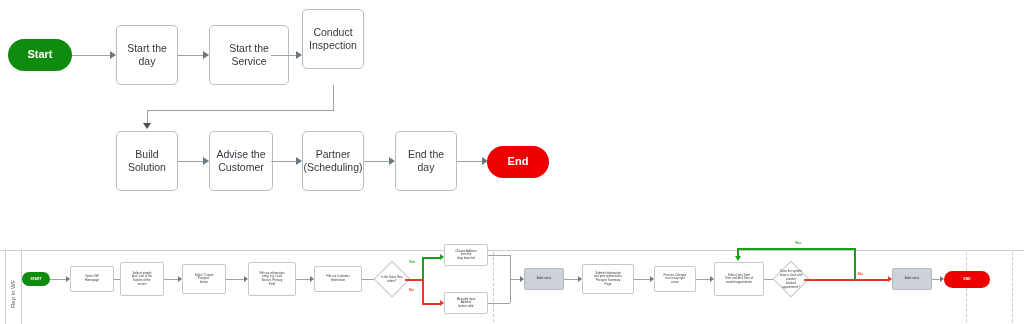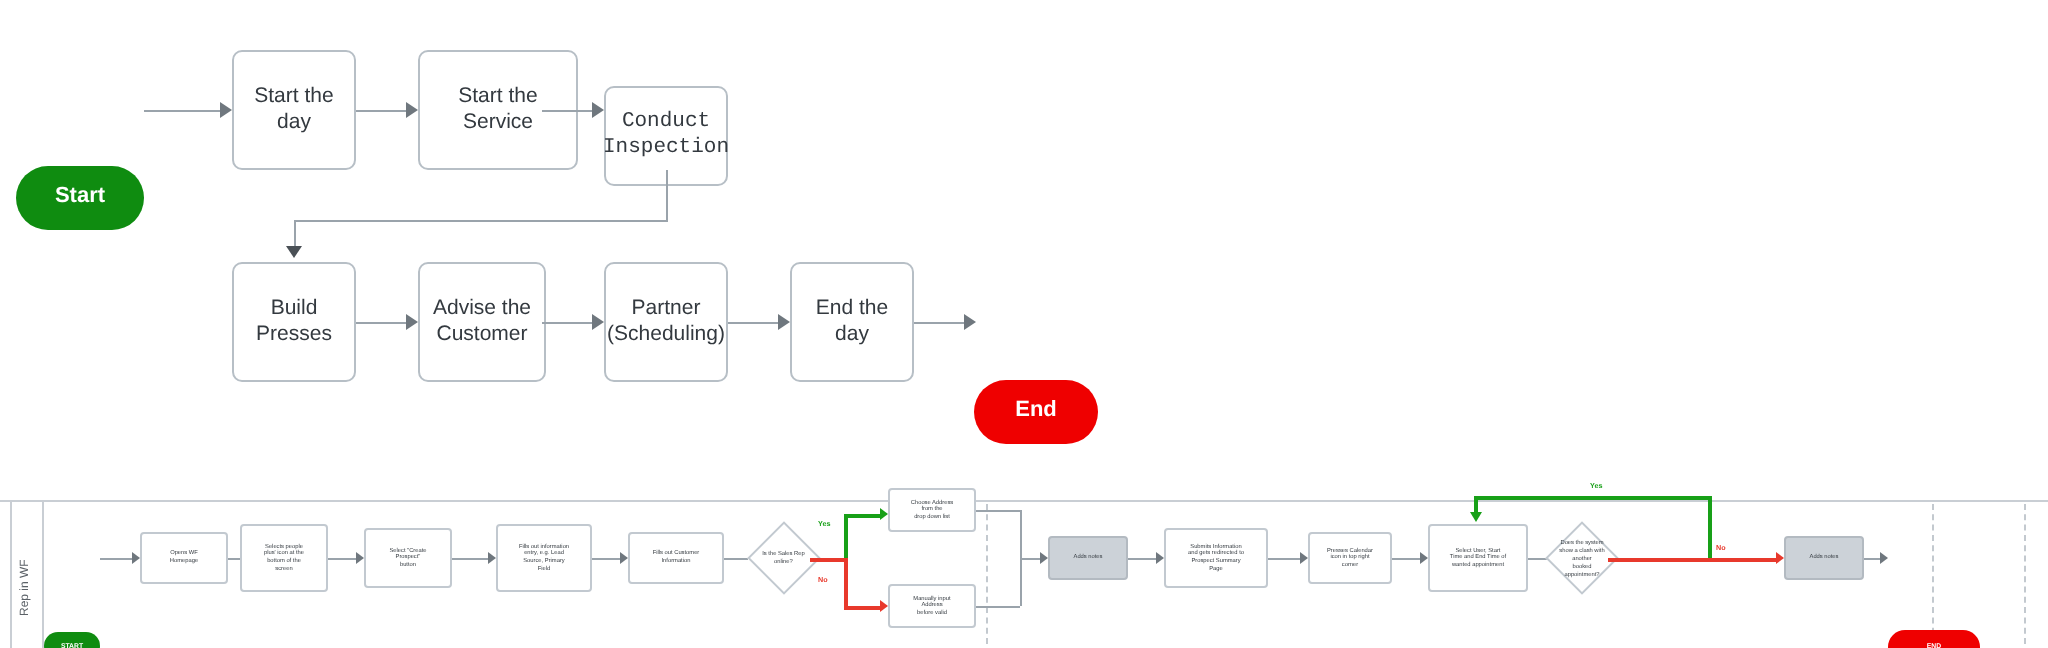--- a/index.html
+++ b/index.html
@@ -17,21 +17,21 @@
     text-align:center;line-height:1.25;
     background:#ffffff;border:1px solid #b7bfc6;border-radius:5px;
     color:#33393f;
   }
   .node .lbl{display:block;padding:1px 3px;text-align:center;}
 
   .pill{
     position:absolute;box-sizing:border-box;
     display:flex;align-items:center;justify-content:center;
     border-radius:999px;color:#ffffff;font-weight:bold;
-    text-align:center;line-height:1.2;border:none;margin-top:44px;
+    text-align:center;line-height:1.2;border:none;
   }
   .pill.start{background:#0f8c10;}
   .pill.end{background:#ef0000;}
 
   .diamond{
     position:absolute;box-sizing:border-box;
     background:#ffffff;border:1px solid #b7bfc6;
     display:flex;align-items:center;justify-content:center;
     text-align:center;color:#33393f;
   }
@@ -99,32 +99,32 @@
     <div class="arw r" style="left:203px;top:51px;"></div>
 
     <div class="node" style="left:209px;top:25px;width:80px;height:60px;">
       <span class="lbl" style="white-space:pre-line;">Start the
 Service</span>
     </div>
 
     <div class="ln h" style="left:271px;top:55px;width:25px;"></div>
     <div class="arw r" style="left:296px;top:51px;"></div>
 
-    <div class="node" style="left:302px;top:43px;width:62px;height:50px;font-family:Liberation Mono, monospace;">
+    <div class="node" style="left:302px;top:9px;width:62px;height:60px;">
       <span class="lbl" style="white-space:pre-line;">Conduct
 Inspection</span>
     </div>
 
     <div class="ln v" style="left:333px;top:85px;height:26px;"></div>
     <div class="ln h" style="left:147px;top:110px;width:186px;"></div>
     <div class="ln v" style="left:147px;top:110px;height:15px;"></div>
     <div class="arw d" style="left:143px;top:123px;"></div>
 
     <div class="node" style="left:116px;top:131px;width:62px;height:60px;">
-      <span class="lbl" style="white-space:pre-line;">Build Presses</span>
+      <span class="lbl" style="white-space:pre-line;">Build Solution</span>
     </div>
 
     <div class="ln h" style="left:178px;top:161px;width:25px;"></div>
     <div class="arw r" style="left:203px;top:157px;"></div>
 
     <div class="node" style="left:209px;top:131px;width:64px;height:60px;">
       <span class="lbl" style="white-space:pre-line;">Advise the
 Customer</span>
     </div>
 

